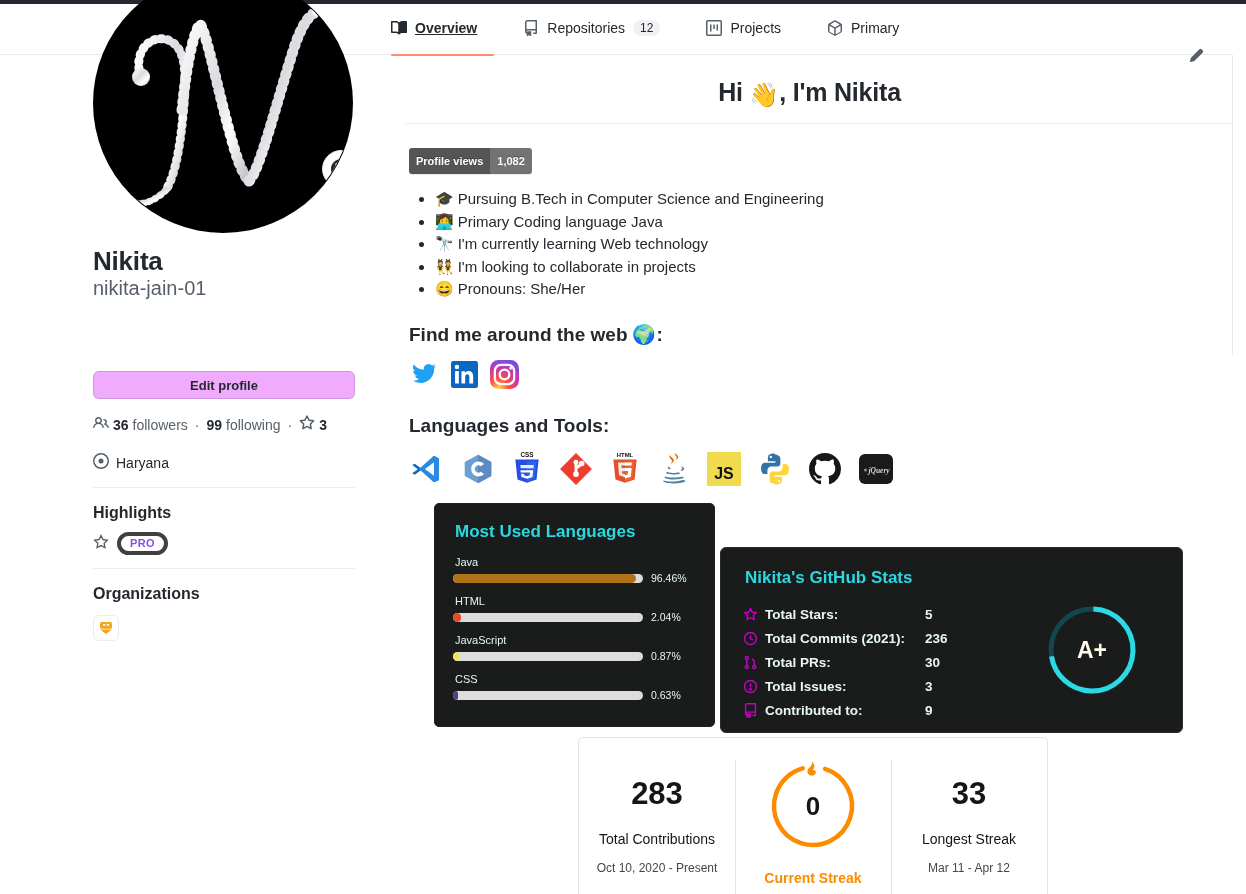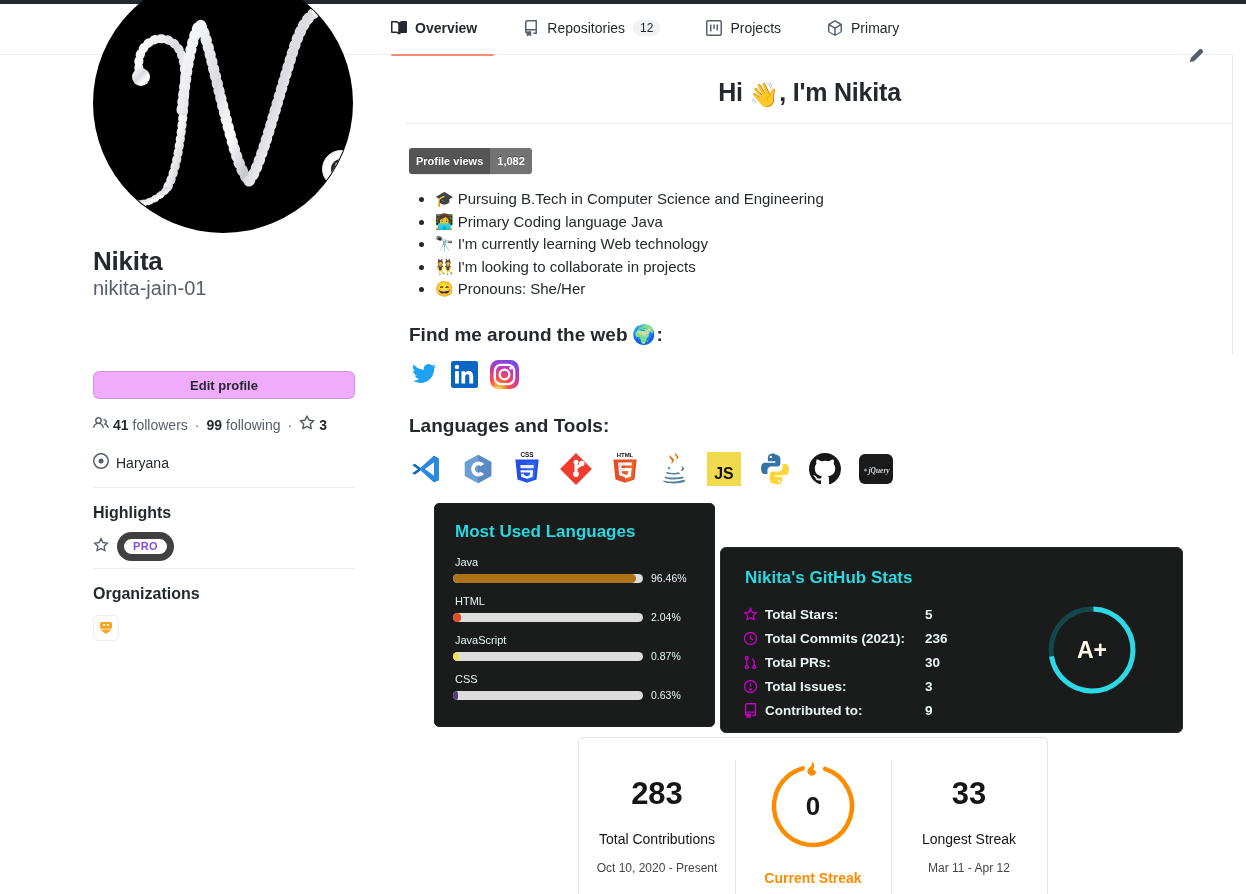--- a/index.html
+++ b/index.html
@@ -83,21 +83,21 @@
     font-size: 14px; color: #24292f; display: flex; align-items: center; gap: 7px;
   }
   .hr-1 {
     position: absolute; left: 93px; top: 487px; width: 262px; height: 1px; background: #eaeef2;
   }
 
   .highlights-wrap { position: absolute; left: 93px; top: 504px; }
   .highlights-wrap .hw-title { font-size: 16px; font-weight: 600; margin: 0 0 10px 0; }
   .pro-row { display: flex; align-items: center; gap: 8px; }
   .pro-badge {
-    border: 7px solid #404040; color: #8250df; border-radius: 999px;
+    border: 4px solid #404040; color: #8250df; border-radius: 999px;
     font-size: 11px; font-weight: 600; padding: 1px 9px 2px; letter-spacing: .4px;
   }
   .hr-2 {
     position: absolute; left: 93px; top: 568px; width: 262px; height: 1px; background: #eaeef2;
   }
   .orgs-wrap { position: absolute; left: 93px; top: 585px; }
   .orgs-wrap .ow-title { font-size: 16px; font-weight: 600; margin: 0 0 12px 0; }
   .org-avatar {
     width: 26px; height: 26px; border-radius: 6px; background: #fff;
     border: 1px solid #eaeef2; display: flex; align-items: center; justify-content: center;
@@ -106,21 +106,21 @@
   
   .nav {
     position: absolute; left: 387px; top: 11px; height: 42px;
     display: flex; align-items: center; gap: 0;
   }
   .tab {
     display: flex; align-items: center; gap: 8px;
     padding: 4px 16px 12px 4px; margin-right: 26px;
     font-size: 14px; color: #24292f; cursor: pointer; position: relative;
   }
-  .tab.active { font-weight: 600; }
+  .tab.active { font-weight: 600; text-decoration: underline; }
   .tab .tab-ico { display: flex; align-items: center; color: #57606a; }
   .counter {
     background: rgba(175,184,193,.2); color: #24292f;
     font-size: 12px; font-weight: 500; border-radius: 999px; padding: 1px 7px;
   }
   .tab-underline {
     position: absolute; left: 391px; top: 54px; width: 103px; height: 2px;
     background: #fd8c73; border-radius: 2px;
   }
 
@@ -289,21 +289,21 @@
     <div class="follow-row">
       <span>
         <svg width="16" height="16" viewBox="0 0 16 16" fill="#57606a">
           <path d="M5.5 3.5a2 2 0 1 0 0 4 2 2 0 0 0 0-4zM2 5.5a3.5 3.5 0 1 1 5.898 2.549
           5.507 5.507 0 0 1 3.034 4.084.75.75 0 1 1-1.482.235 4 4 0 0 0-7.9 0
           .75.75 0 0 1-1.482-.236A5.507 5.507 0 0 1 3.102 8.05 3.49 3.49 0 0 1 2 5.5zM11 4a.75.75 0 0 0 0 1.5
           1.5 1.5 0 0 1 .666 2.844.75.75 0 0 0-.416.672v.352a.75.75 0 0 0 .574.73c1.2.289 2.162 1.2 2.522 2.372
           a.75.75 0 1 0 1.434-.44 5.01 5.01 0 0 0-2.56-3.012A3 3 0 0 0 11 4z"></path>
         </svg>
       </span>
-      <b>41</b>
+      <b>36</b>
       <span>followers</span>
       <span class="sep">·</span>
       <b>99</b>
       <span>following</span>
       <span class="sep">·</span>
       <span>
         <svg width="16" height="16" viewBox="0 0 16 16" fill="#57606a">
           <path d="M8 .25a.75.75 0 0 1 .673.418l1.882 3.815 4.21.612a.75.75 0 0 1 .416 1.279l-3.046 2.97.719 4.192
           a.75.75 0 0 1-1.088.791L8 12.347l-3.766 1.98a.75.75 0 0 1-1.088-.79l.72-4.194L.818 6.374
           a.75.75 0 0 1 .416-1.28l4.21-.611L7.327.668A.75.75 0 0 1 8 .25zm0 2.445L6.615 5.5a.75.75 0 0 1-.564.41

